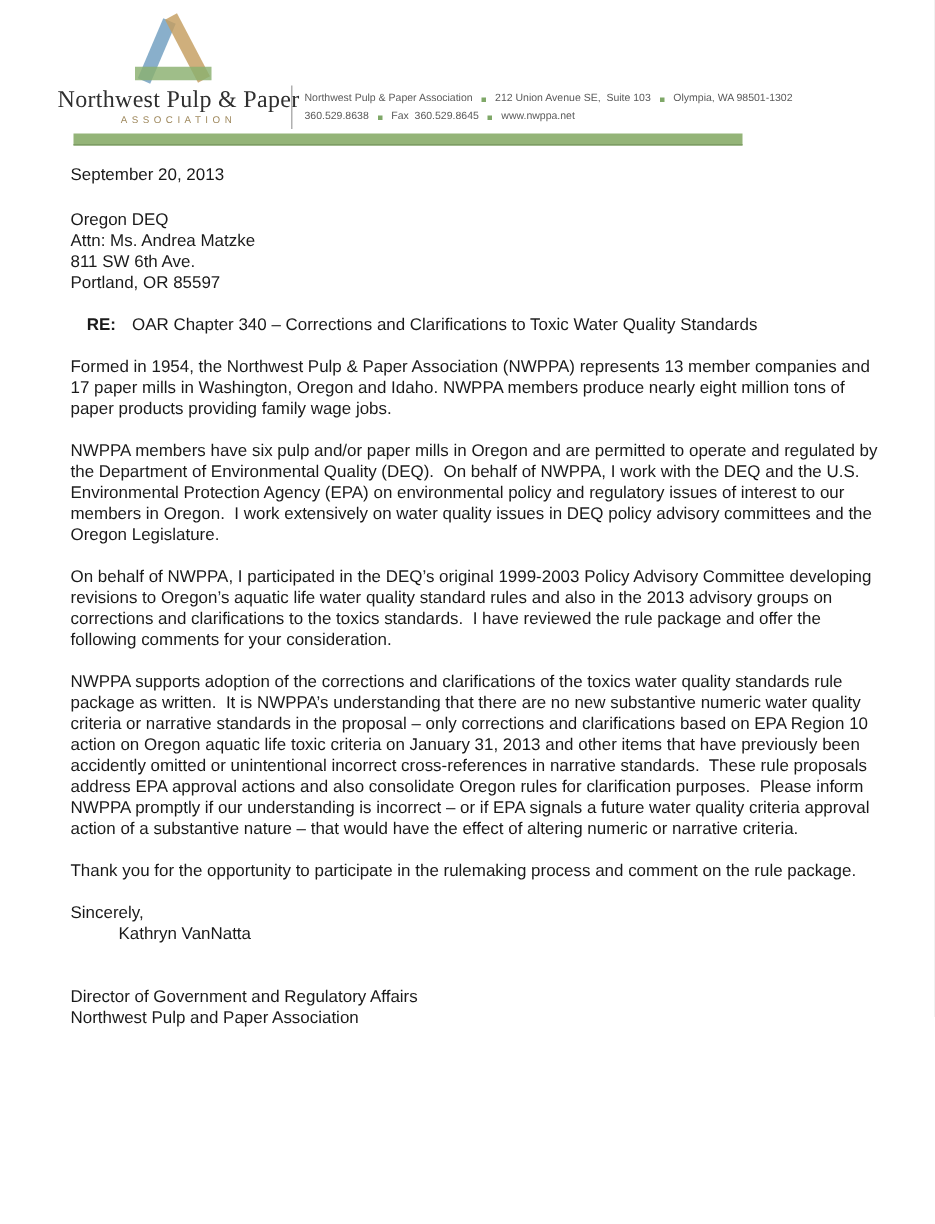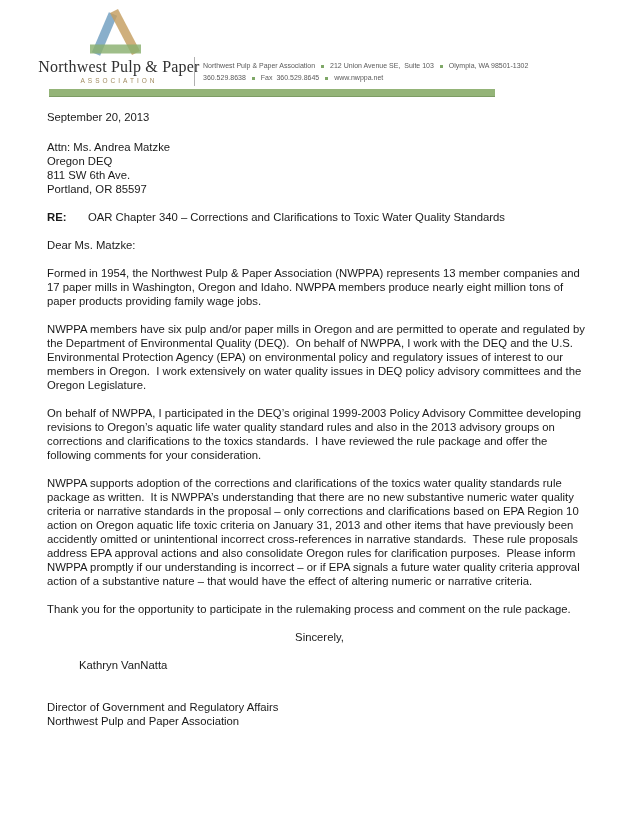--- a/index.html
+++ b/index.html
@@ -36,25 +36,25 @@
   .bullet-sq{display:inline-block;width:3px;height:3px;background:#7fa868;margin:0 6px;flex:0 0 auto;}
   .green-bar{position:absolute;left:49px;top:89px;width:446px;height:7px;background:#94b478;border-bottom:1px solid #7d9c64;}
   
   .letter-body{
     position:absolute;left:47px;top:110px;width:545px;
     font-size:11.3px;line-height:14px;
   }
   .line{white-space:pre-wrap;}
   .date-line{margin-bottom:16px;}
   .recipient-block{margin-bottom:14px;}
-  .re-line{display:flex;margin-bottom:14px;}
+  .re-line{display:flex;margin-bottom:14px;text-align:center;}
   .re-label{font-weight:bold;width:41px;flex:0 0 auto;}
   .salutation{margin-bottom:14px;}
   .para{white-space:pre-wrap;margin:0 0 14px 0;}
-  .closing{margin-bottom:14px;text-align:center;}
+  .closing{}
   .signer-name{margin-bottom:28px;padding-left:32px;}
   .sig-block .line{margin:0;}
 </style>
 </head>
 <body>
 
 <div class="page">
 
   <div class="logo">
     <svg width="56" height="50" viewBox="0 0 56 50" xmlns="http://www.w3.org/2000/svg">
@@ -87,32 +87,31 @@
     </div>
   </div>
 
   <div class="green-bar"></div>
 
   <div class="letter-body">
 
     <div class="line date-line">September 20, 2013</div>
 
     <div class="recipient-block">
+      <div class="line">Oregon DEQ</div>
       <div class="line">Attn: Ms. Andrea Matzke</div>
-      <div class="line">Oregon DEQ</div>
       <div class="line">811 SW 6th Ave.</div>
       <div class="line">Portland, OR 85597</div>
     </div>
 
     <div class="re-line">
       <span class="re-label">RE:</span>
       <span class="line">OAR Chapter 340 – Corrections and Clarifications to Toxic Water Quality Standards</span>
     </div>
 
-    <div class="line salutation">Dear Ms. Matzke:</div>
 
     <p class="para">Formed in 1954, the Northwest Pulp &amp; Paper Association (NWPPA) represents 13 member companies and 17 paper mills in Washington, Oregon and Idaho. NWPPA members produce nearly eight million tons of paper products providing family wage jobs.</p>
     <p class="para">NWPPA members have six pulp and/or paper mills in Oregon and are permitted to operate and regulated by the Department of Environmental Quality (DEQ).  On behalf of NWPPA, I work with the DEQ and the U.S. Environmental Protection Agency (EPA) on environmental policy and regulatory issues of interest to our members in Oregon.  I work extensively on water quality issues in DEQ policy advisory committees and the Oregon Legislature.</p>
     <p class="para">On behalf of NWPPA, I participated in the DEQ’s original 1999-2003 Policy Advisory Committee developing revisions to Oregon’s aquatic life water quality standard rules and also in the 2013 advisory groups on corrections and clarifications to the toxics standards.  I have reviewed the rule package and offer the following comments for your consideration.</p>
     <p class="para">NWPPA supports adoption of the corrections and clarifications of the toxics water quality standards rule package as written.  It is NWPPA’s understanding that there are no new substantive numeric water quality criteria or narrative standards in the proposal – only corrections and clarifications based on EPA Region 10 action on Oregon aquatic life toxic criteria on January 31, 2013 and other items that have previously been accidently omitted or unintentional incorrect cross-references in narrative standards.  These rule proposals address EPA approval actions and also consolidate Oregon rules for clarification purposes.  Please inform NWPPA promptly if our understanding is incorrect – or if EPA signals a future water quality criteria approval action of a substantive nature – that would have the effect of altering numeric or narrative criteria.</p>
     <p class="para">Thank you for the opportunity to participate in the rulemaking process and comment on the rule package.</p>
 
     <div class="line closing">Sincerely,</div>
     <div class="line signer-name">Kathryn VanNatta</div>
 

